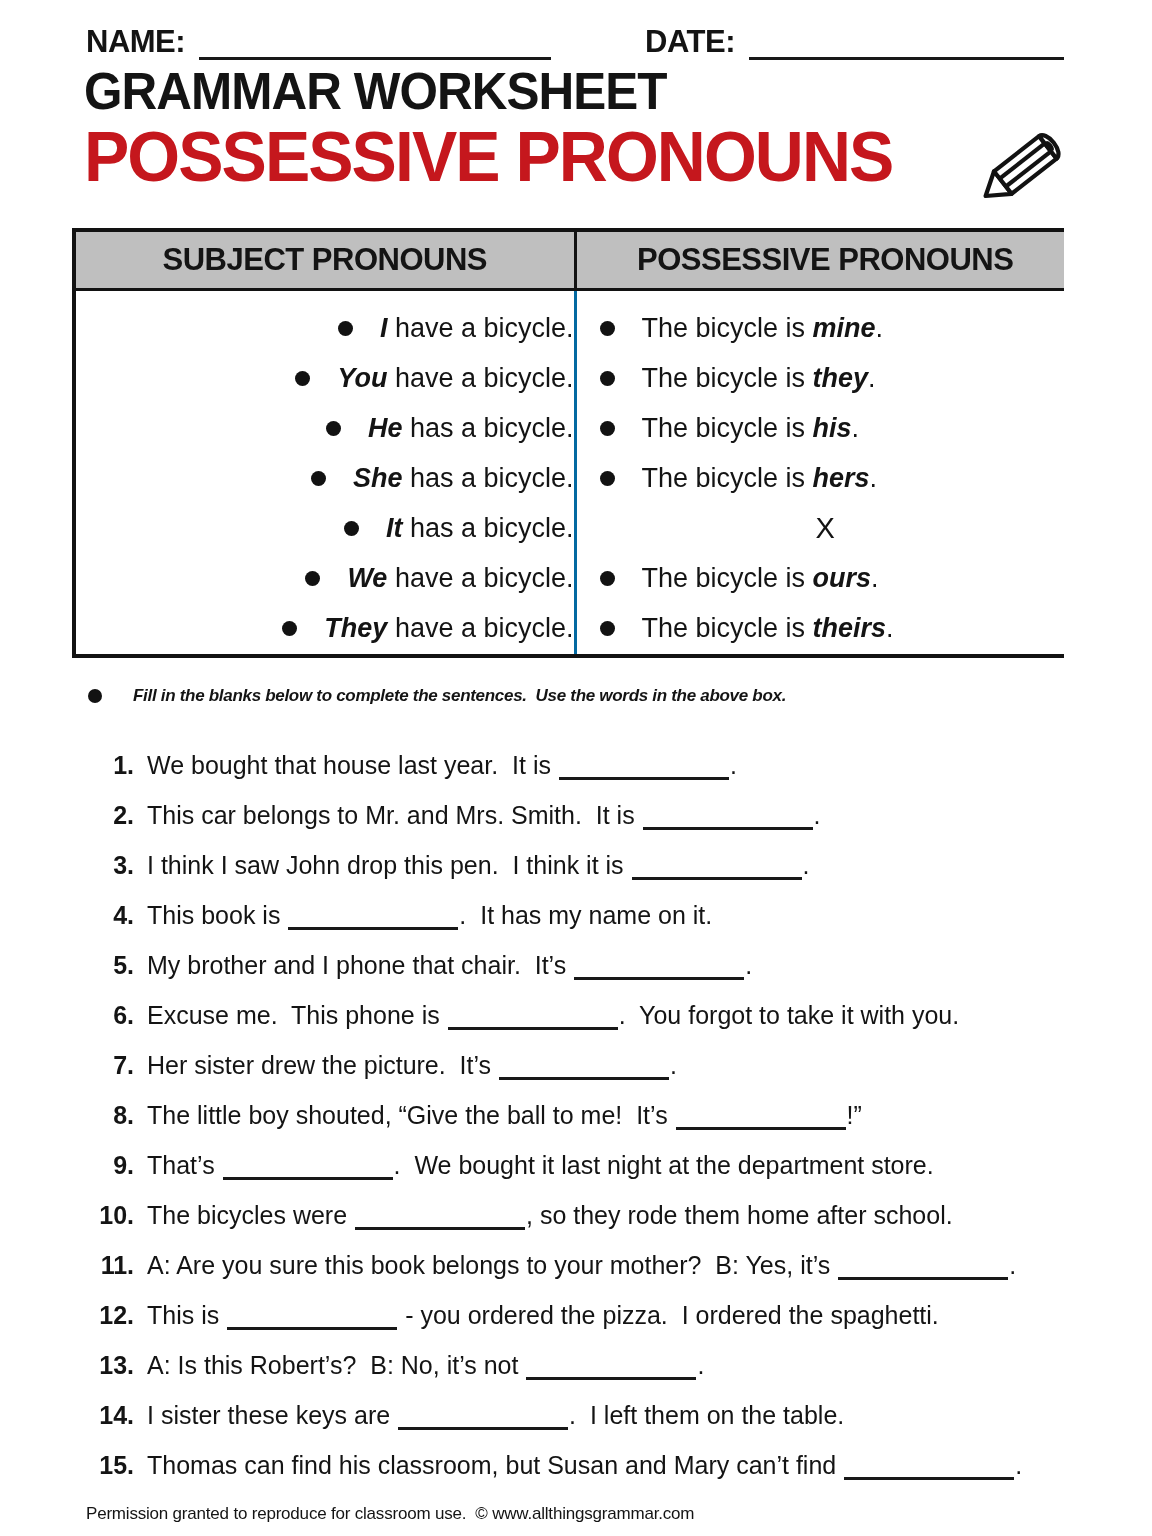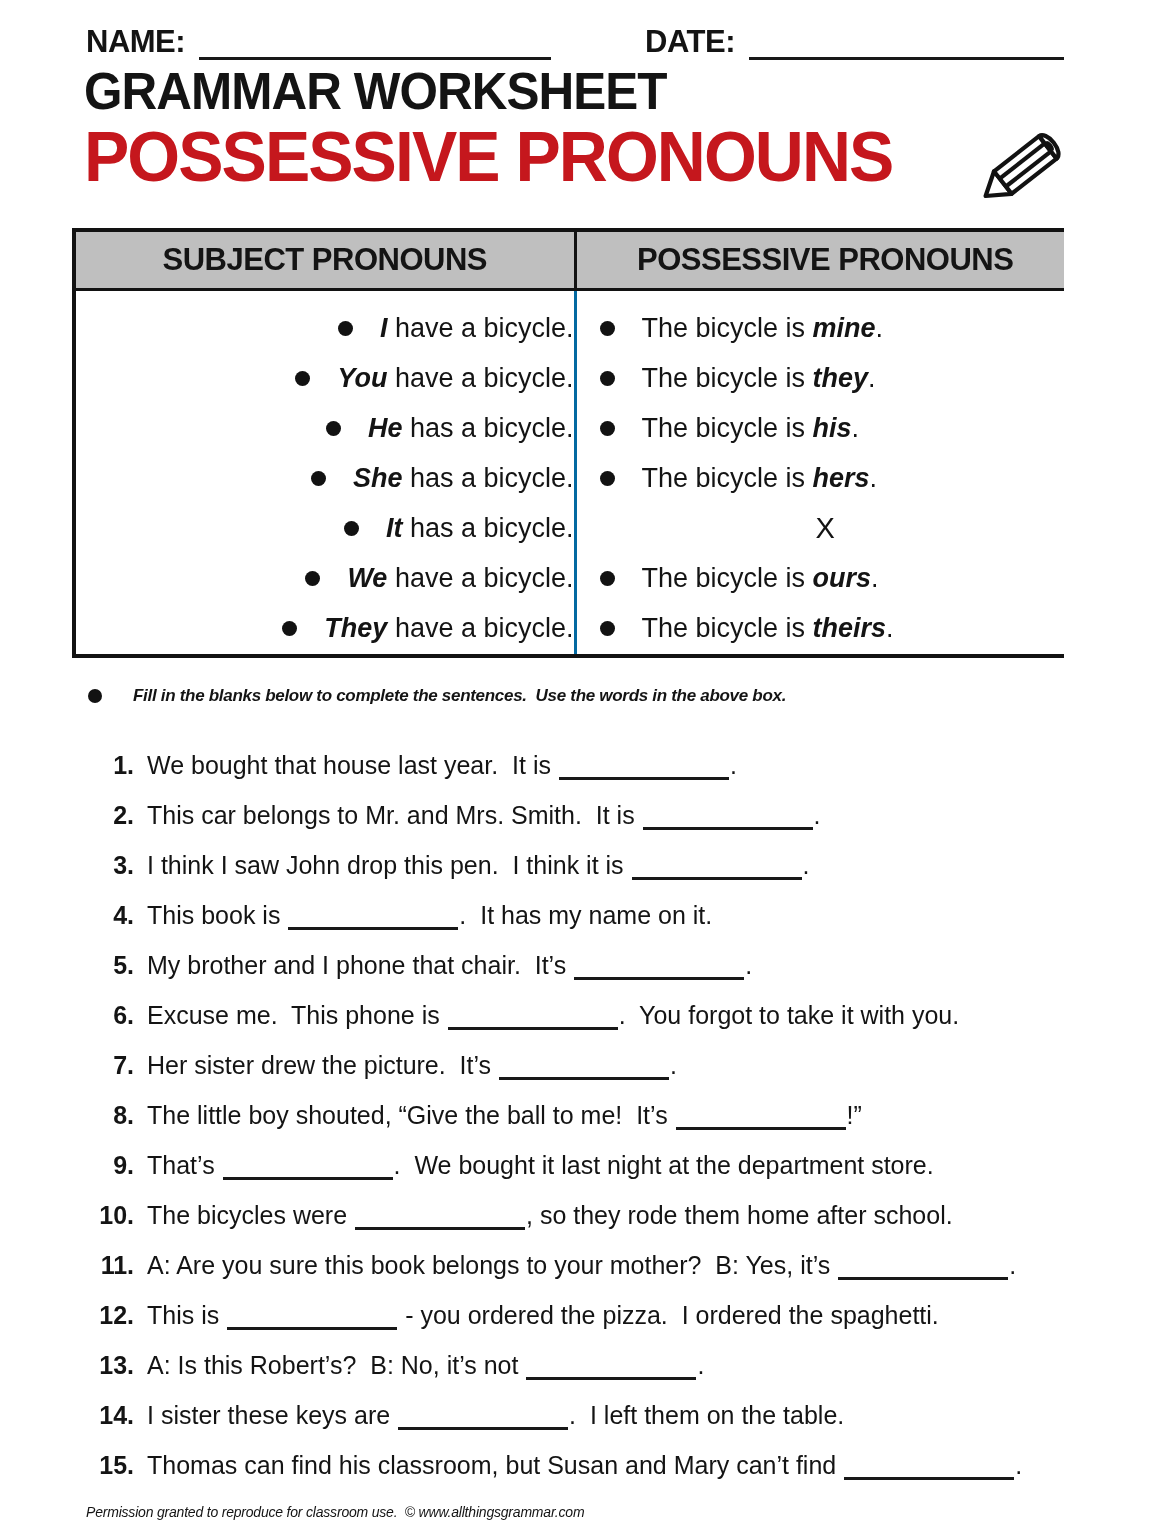--- a/index.html
+++ b/index.html
@@ -51,21 +51,21 @@
 
   
   .questions{position:absolute;top:740px;left:92px;width:1010px;}
   .q{display:flex;height:50px;align-items:center;font-size:25px;}
   .qnum{width:42px;text-align:right;font-weight:bold;margin-right:13px;flex:none;}
   .qtext{white-space:pre-wrap;}
   .blank{display:inline-block;width:170px;border-bottom:3px solid #181818;height:1em;
          vertical-align:-6px;margin:0 1px;}
 
   
-  .footer{position:absolute;top:1504px;left:86px;font-style:italic;font-size:14px;
+  .footer{position:absolute;top:1504px;left:86px;font-size:17px;
           letter-spacing:-0.2px;white-space:pre-wrap;}
 </style>
 </head>
 <body>
 
 <div class="page">
 
   <div class="top-row">
     <span>NAME:</span>
     <span class="fill-line name-line"></span>

